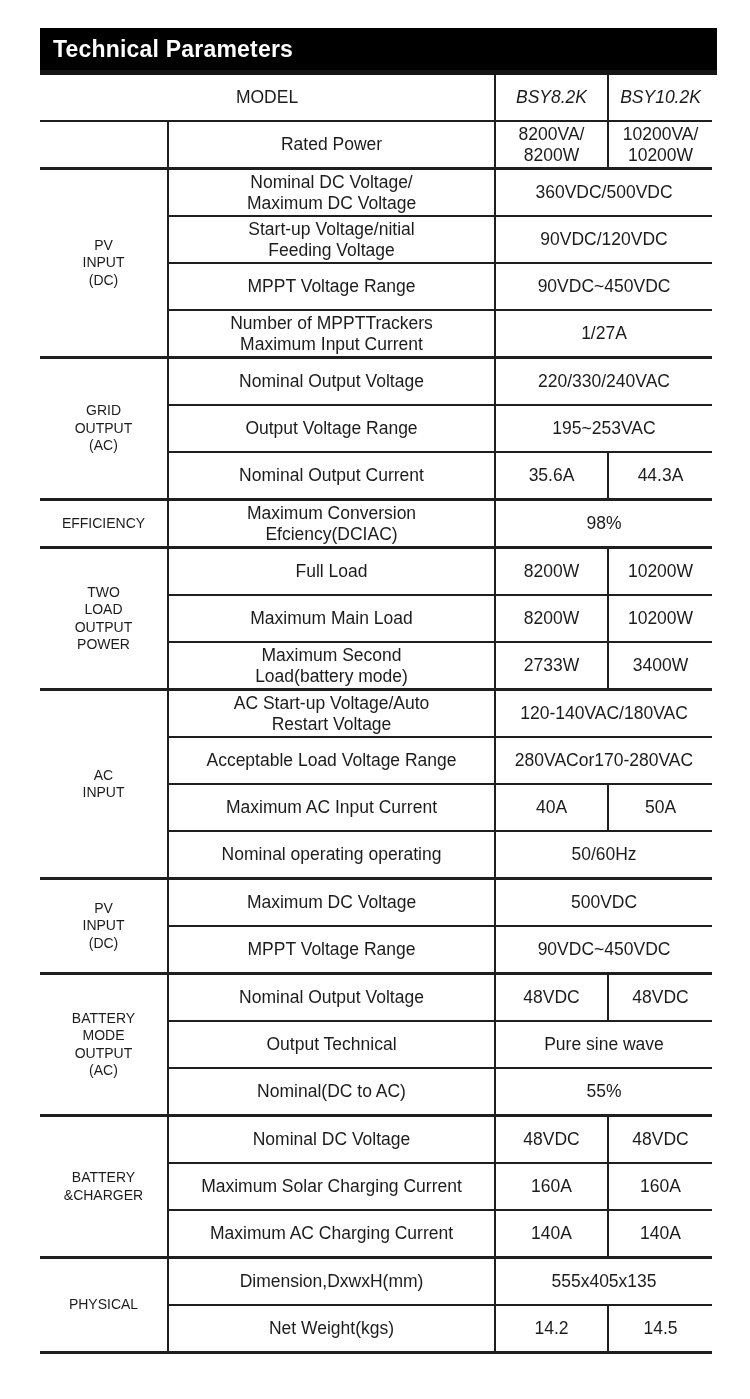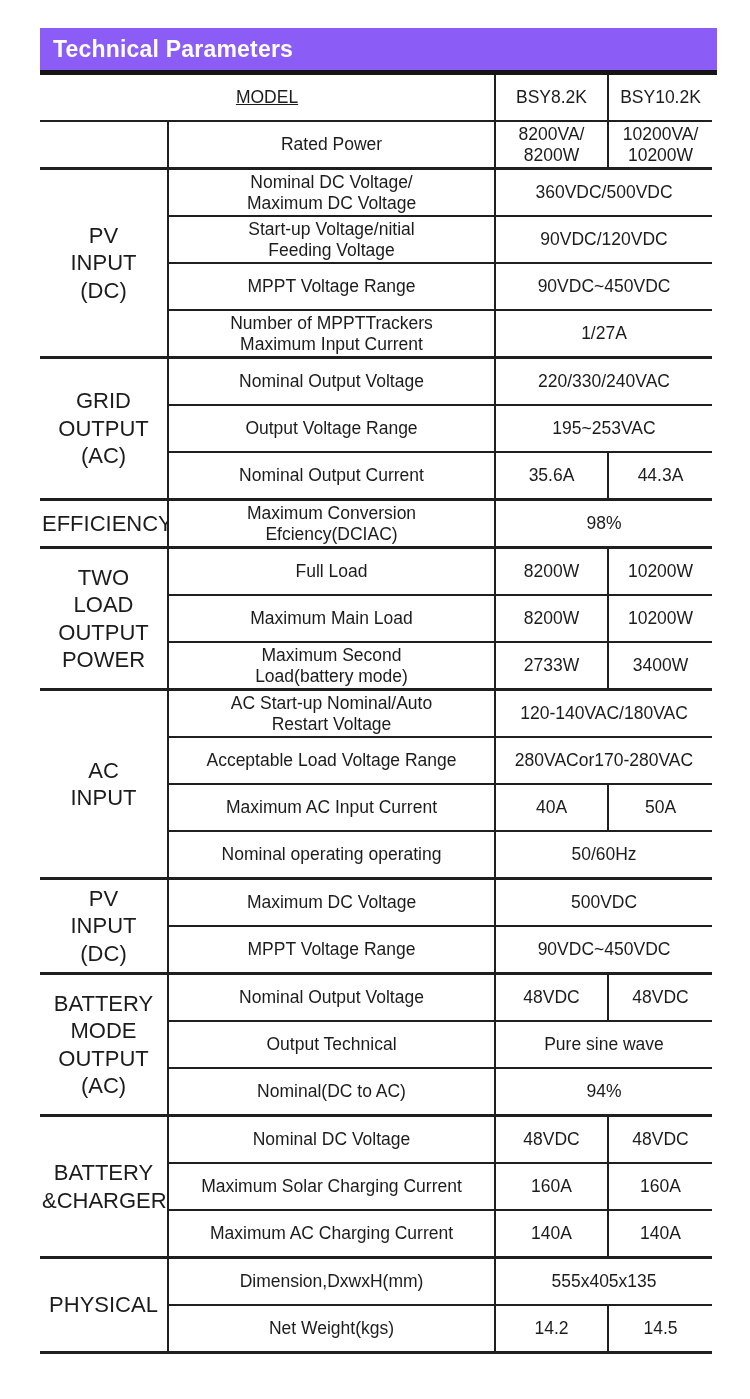--- a/index.html
+++ b/index.html
@@ -14,21 +14,21 @@
     color: #1c1c1c;
     overflow: hidden;
   }
   .sheet {
     padding-top: 28px;
     padding-left: 40px;
   }
   .banner {
     width: 664px;
     height: 42px;
-    background: #8b5cf6;
+    background: #000000;
     border-bottom: 5px solid #151515;
     color: #ffffff;
     font-size: 23px;
     font-weight: bold;
     letter-spacing: 0.2px;
     display: flex;
     align-items: center;
     padding-left: 13px;
   }
   table.spec {
@@ -44,33 +44,32 @@
     font-size: 17.5px;
     line-height: 1.16;
     white-space: pre-line;
     overflow: hidden;
   }
   
   tr.r  > td { border-bottom: 2px solid #1f1f1f; }
   tr.rT > td { border-bottom: 3px solid #1f1f1f; }
   table.spec td.gcell {
     border-bottom: 3px solid #1f1f1f !important;
-    font-size: 22px;
+    font-size: 14px;
     line-height: 1.25;
   }
   
   td.bl { border-left: 2px solid #1f1f1f; }
   
   td.model-cell {
     text-align: left;
     padding-left: 28px;
     font-size: 19px;
-    text-decoration: underline;
-  }
-  td.model-name { font-size: 18px; }
+  }
+  td.model-name { font-size: 18px; font-style: italic; }
 </style>
 </head>
 <body>
 
 <div class="sheet">
 
   <div class="banner">Technical Parameters</div>
 
   <table class="spec">
     <colgroup>
@@ -160,21 +159,21 @@
     <tr class="rT">
       <td class="bl">Maximum Second
 Load(battery mode)</td>
       <td class="bl">2733W</td>
       <td class="bl">3400W</td>
     </tr>
 
     <tr class="r">
       <td class="gcell" rowspan="4">AC
 INPUT</td>
-      <td class="bl">AC Start-up Nominal/Auto
+      <td class="bl">AC Start-up Voltage/Auto
 Restart Voltage</td>
       <td class="bl" colspan="2">120-140VAC/180VAC</td>
     </tr>
     <tr class="r">
       <td class="bl">Acceptable Load Voltage Range</td>
       <td class="bl" colspan="2">280VACor170-280VAC</td>
     </tr>
     <tr class="r">
       <td class="bl">Maximum AC Input Current</td>
       <td class="bl">40A</td>
@@ -205,21 +204,21 @@
       <td class="bl">Nominal Output Voltage</td>
       <td class="bl">48VDC</td>
       <td class="bl">48VDC</td>
     </tr>
     <tr class="r">
       <td class="bl">Output Technical</td>
       <td class="bl" colspan="2">Pure sine wave</td>
     </tr>
     <tr class="rT">
       <td class="bl">Nominal(DC to AC)</td>
-      <td class="bl" colspan="2">94%</td>
+      <td class="bl" colspan="2">55%</td>
     </tr>
 
     <tr class="r">
       <td class="gcell" rowspan="3">BATTERY
 &amp;CHARGER</td>
       <td class="bl">Nominal DC Voltage</td>
       <td class="bl">48VDC</td>
       <td class="bl">48VDC</td>
     </tr>
     <tr class="r">

